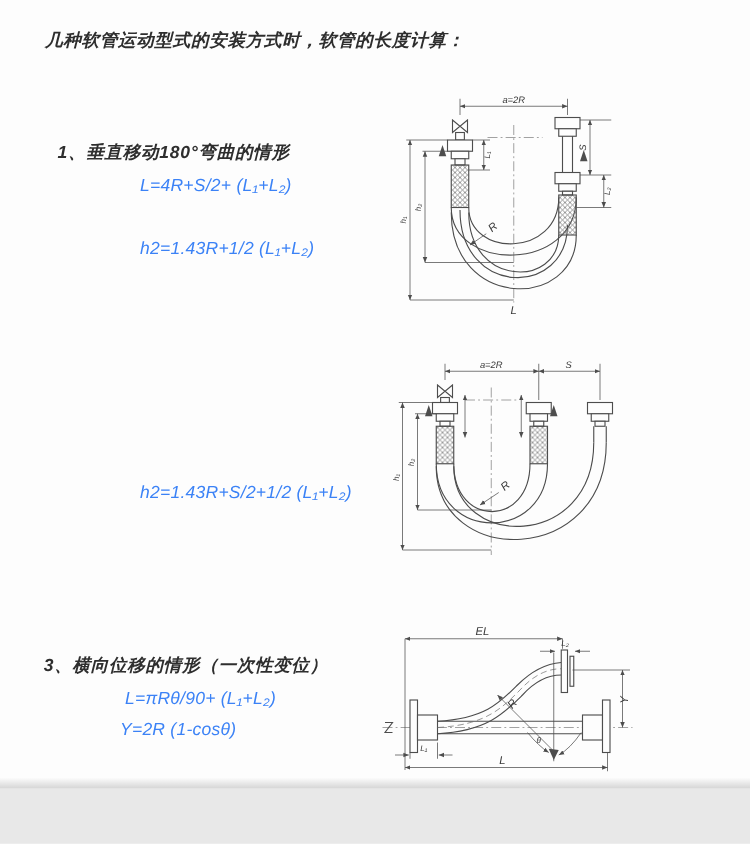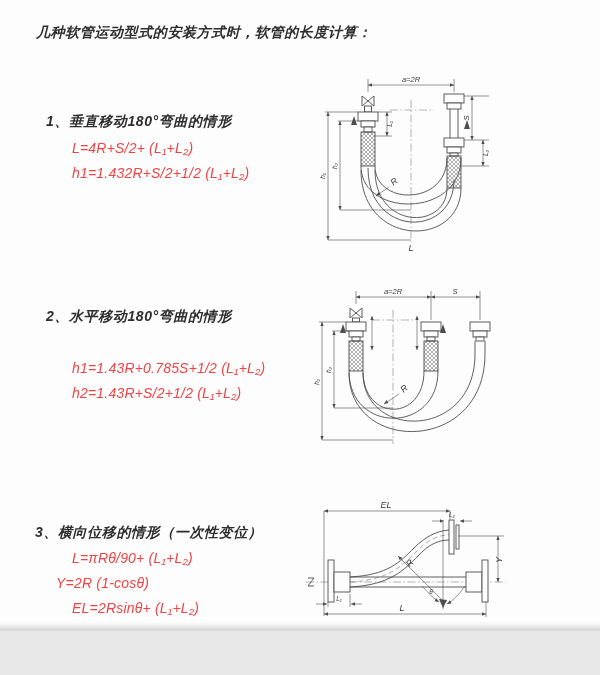--- a/index.html
+++ b/index.html
@@ -1,20 +1,20 @@
 <!DOCTYPE html>
 <html><head>
 <meta charset="utf-8">
 <style>
   html,body{margin:0;padding:0;background:#e8e8e8;}
   .page{position:relative;width:600px;height:631px;background:#fdfdfd;overflow:hidden;
         font-family:"Liberation Sans",sans-serif;color:#2e2e2e;font-style:italic;}
   .title{position:absolute;left:36px;top:24px;font-size:14px;font-weight:bold;letter-spacing:.6px;}
   .sec-heading{position:absolute;font-size:14px;font-weight:bold;letter-spacing:.6px;}
-  .formula{position:absolute;font-size:14px;letter-spacing:.2px;color:#ef4444;}
+  .formula{position:absolute;font-size:14px;letter-spacing:.2px;color:#3b82f6;margin-left:40px;}
   .diagram{position:absolute;}
   svg text{font-family:"Liberation Sans",sans-serif;fill:#3a3a3a;}
   .tl{stroke:#4d4d4d;stroke-width:.9;fill:none;}
   .fit{fill:#fdfdfd;stroke:#4d4d4d;stroke-width:.9;}
   .hx{fill:url(#hatch);stroke:#4d4d4d;stroke-width:.9;}
   .dim{stroke:#4d4d4d;stroke-width:.6;fill:none;}
   .cl{stroke:#787878;stroke-width:.55;stroke-dasharray:8 2.5 1.5 2.5;fill:none;}
   .dsh{stroke:#6a6a6a;stroke-width:.55;stroke-dasharray:5 3;fill:none;}
   .lab{font-size:7.5px;}
   .lab9{font-size:9px;}
@@ -36,30 +36,27 @@
       <pattern id="hatch" width="4" height="4" patternUnits="userSpaceOnUse">
         <path d="M0,0 l4,4 M4,0 l-4,4" stroke="#6f6f6f" stroke-width="0.55"></path>
       </pattern>
     </defs>
   </svg>
 
   <div class="title">几种软管运动型式的安装方式时，软管的长度计算：</div>
 
   <div class="sec-heading" style="left:46px;top:113px">1、垂直移动180°弯曲的情形</div>
   <div class="formula" style="left:72px;top:140px">L=4R+S/2+ (L₁+L₂)</div>
-  <div class="formula" style="left:72px;top:165px">h1=1.432R+S/2+1/2 (L₁+L₂)</div>
-
-  <div class="sec-heading" style="left:46px;top:308px">2、水平移动180°弯曲的情形</div>
-  <div class="formula" style="left:72px;top:360px">h1=1.43R+0.785S+1/2 (L₁+L₂)</div>
+  <div class="formula" style="left:72px;top:190px">h2=1.43R+1/2 (L₁+L₂)</div>
+
   <div class="formula" style="left:72px;top:385px">h2=1.43R+S/2+1/2 (L₁+L₂)</div>
 
   <div class="sec-heading" style="left:35px;top:524px">3、横向位移的情形（一次性变位）</div>
-  <div class="formula" style="left:72px;top:550px">L=πRθ/90+ (L₁+L₂)</div>
+  <div class="formula" style="left:60px;top:550px">L=πRθ/90+ (L₁+L₂)</div>
   <div class="formula" style="left:56px;top:575px">Y=2R (1-cosθ)</div>
-  <div class="formula" style="left:72px;top:600px">EL=2Rsinθ+ (L₁+L₂)</div>
 
   <div class="diagram" style="left:312px;top:70px;width:288px;height:192px">
     <svg width="288" height="192" viewBox="0 0 288 192">
 
       <g>
         <line class="cl" x1="99" y1="30" x2="99" y2="172"></line>
         <line class="cl" x1="78" y1="40" x2="122" y2="40"></line>
       </g>
 
       <g>

